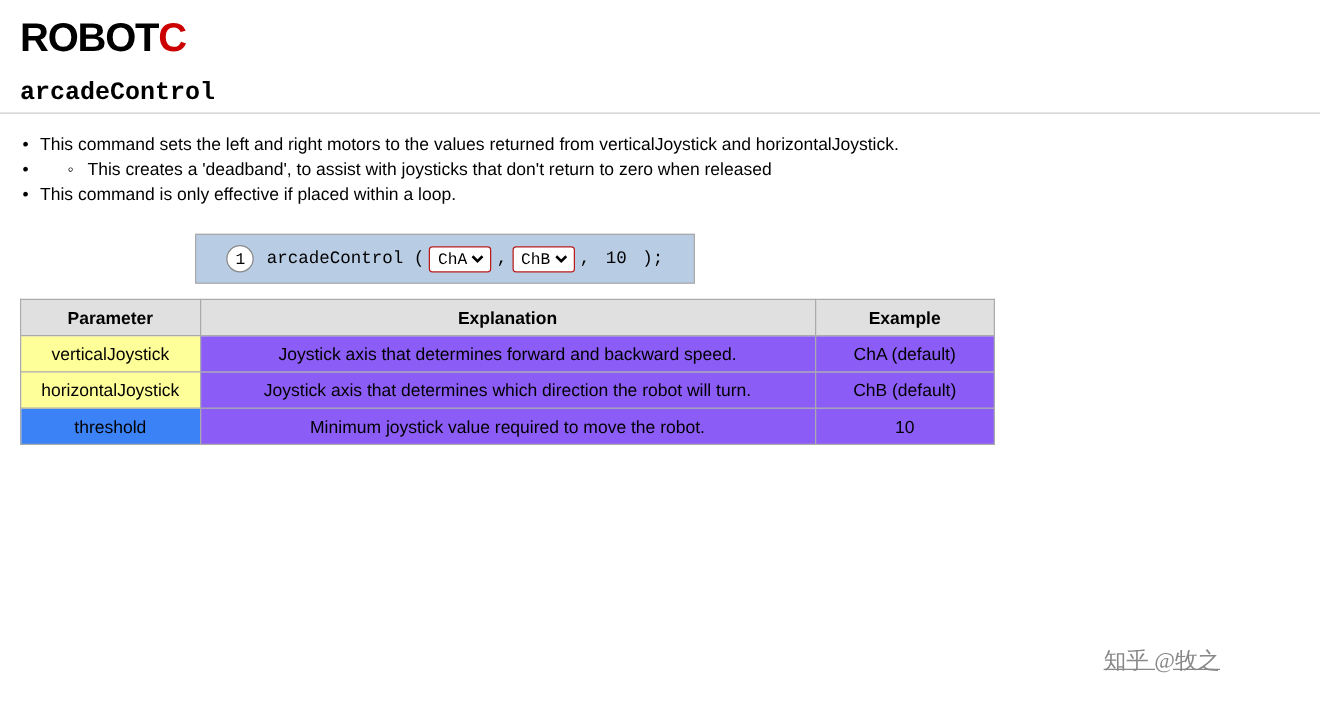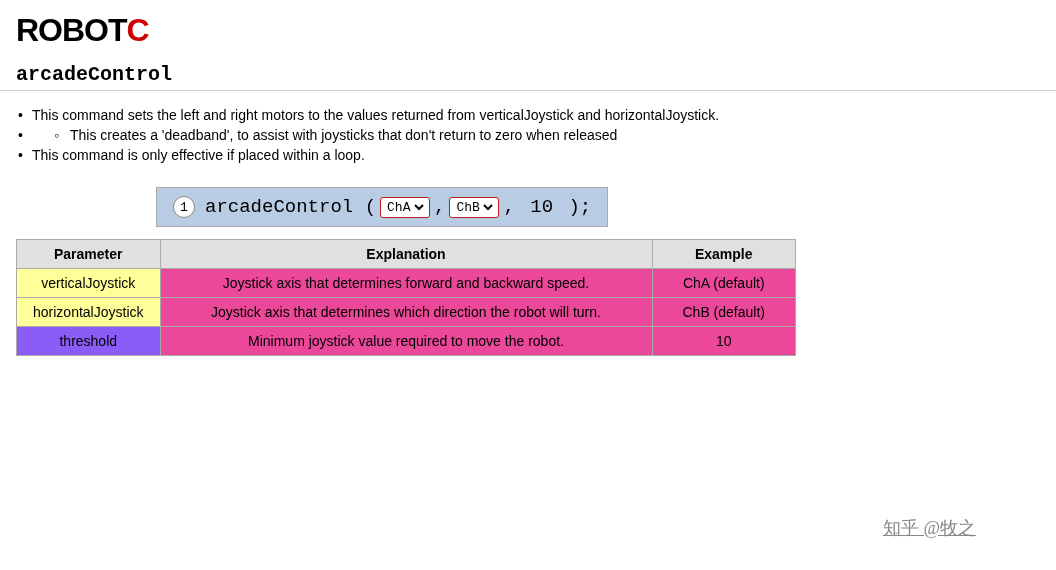--- a/index.html
+++ b/index.html
@@ -110,21 +110,21 @@
       display: flex;
       align-items: center;
       justify-content: center;
       font-size: 13px;
       font-family: 'Courier New', monospace;
       margin-right: 6px;
       flex-shrink: 0;
     }
     .code-text {
       font-family: 'Courier New', monospace;
-      font-size: 19px;
+      font-size: 14px;
       color: #000;
     }
     .param-select {
       border: 1px solid #b91c1c;
       border-radius: 3px;
       background: #fff;
       font-family: 'Courier New', monospace;
       font-size: 13px;
       padding: 1px 2px;
       display: inline-flex;
@@ -168,21 +168,21 @@
     .explanation-col {
       width: 480px;
     }
     .example-col {
       width: 140px;
     }
     .row-yellow td:first-child {
       background: #ffff99;
     }
     .row-yellow td {
-      background: #ec4899;
+      background: #8b5cf6;
     }
     .row-yellow td:first-child {
       background: #ffff99;
     }
 
     
     .watermark {
       position: fixed;
       bottom: 30px;
       right: 80px;
@@ -266,21 +266,21 @@
         <td style="background:#ffff99;"><span>verticalJoystick</span></td>
         <td><span>Joystick axis that determines forward and backward speed.</span></td>
         <td><span>ChA (default)</span></td>
       </tr>
       <tr class="row-yellow">
         <td style="background:#ffff99;"><span>horizontalJoystick</span></td>
         <td><span>Joystick axis that determines which direction the robot will turn.</span></td>
         <td><span>ChB (default)</span></td>
       </tr>
       <tr class="row-yellow">
-        <td style="background:#8b5cf6;"><span>threshold</span></td>
+        <td style="background:#3b82f6;"><span>threshold</span></td>
         <td><span>Minimum joystick value required to move the robot.</span></td>
         <td><span>10</span></td>
       </tr>
     </tbody>
   </table>
 </div>
 
 <div class="watermark">知乎 @牧之</div>
 
 </body></html>

